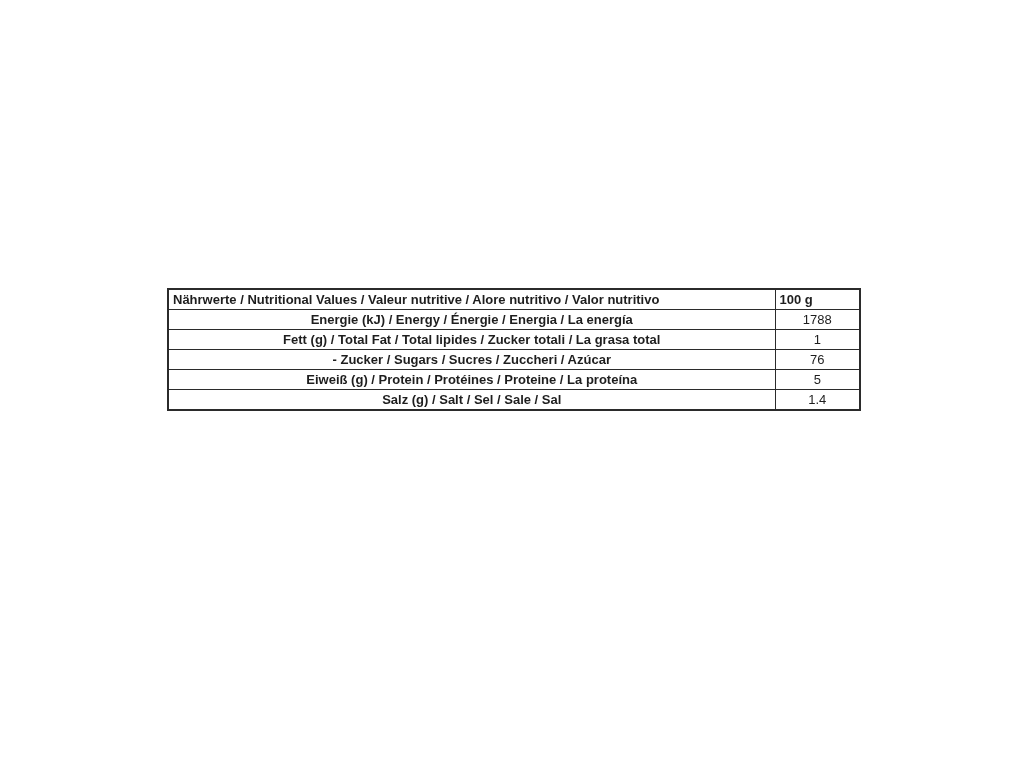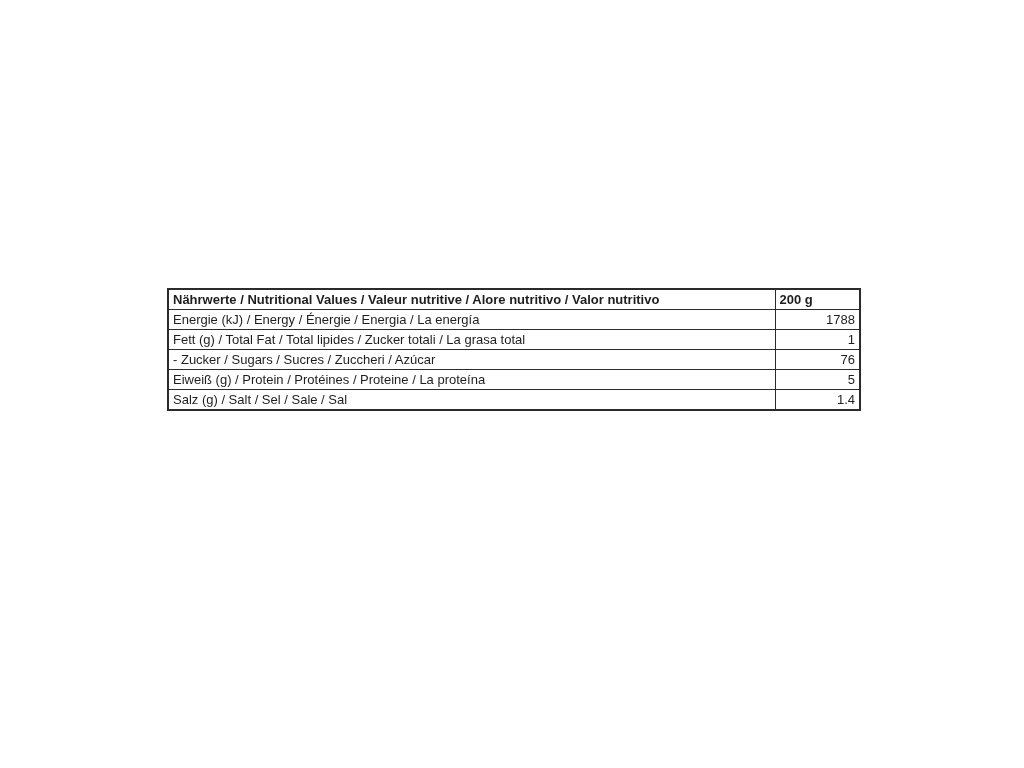--- a/index.html
+++ b/index.html
@@ -47,42 +47,42 @@
   th.h-label {
     text-align: left;
     font-weight: bold;
     margin-left: 12px;
   }
   th.h-amount {
     text-align: left;
     font-weight: bold;
   }
   td.r-label {
-    text-align: left;
-    font-weight: normal;
+    text-align: center;
+    font-weight: bold;
   }
   td.r-value {
-    text-align: right;
+    text-align: center;
     font-weight: normal;
   }
 </style>
 </head>
 <body>
 
 <div class="page">
   <div class="table-wrap">
     <table class="nutrition">
       <colgroup>
         <col class="c-label">
         <col class="c-amount">
       </colgroup>
       <thead>
         <tr>
           <th class="h-label">Nährwerte / Nutritional Values / Valeur nutritive / Alore nutritivo / Valor nutritivo</th>
-          <th class="h-amount">200 g</th>
+          <th class="h-amount">100 g</th>
         </tr>
       </thead>
       <tbody id="rows">
   <tr>
     <td class="r-label">Energie (kJ) / Energy / Énergie / Energia / La energía</td>
     <td class="r-value">1788</td>
   </tr>
 
 
   <tr>

